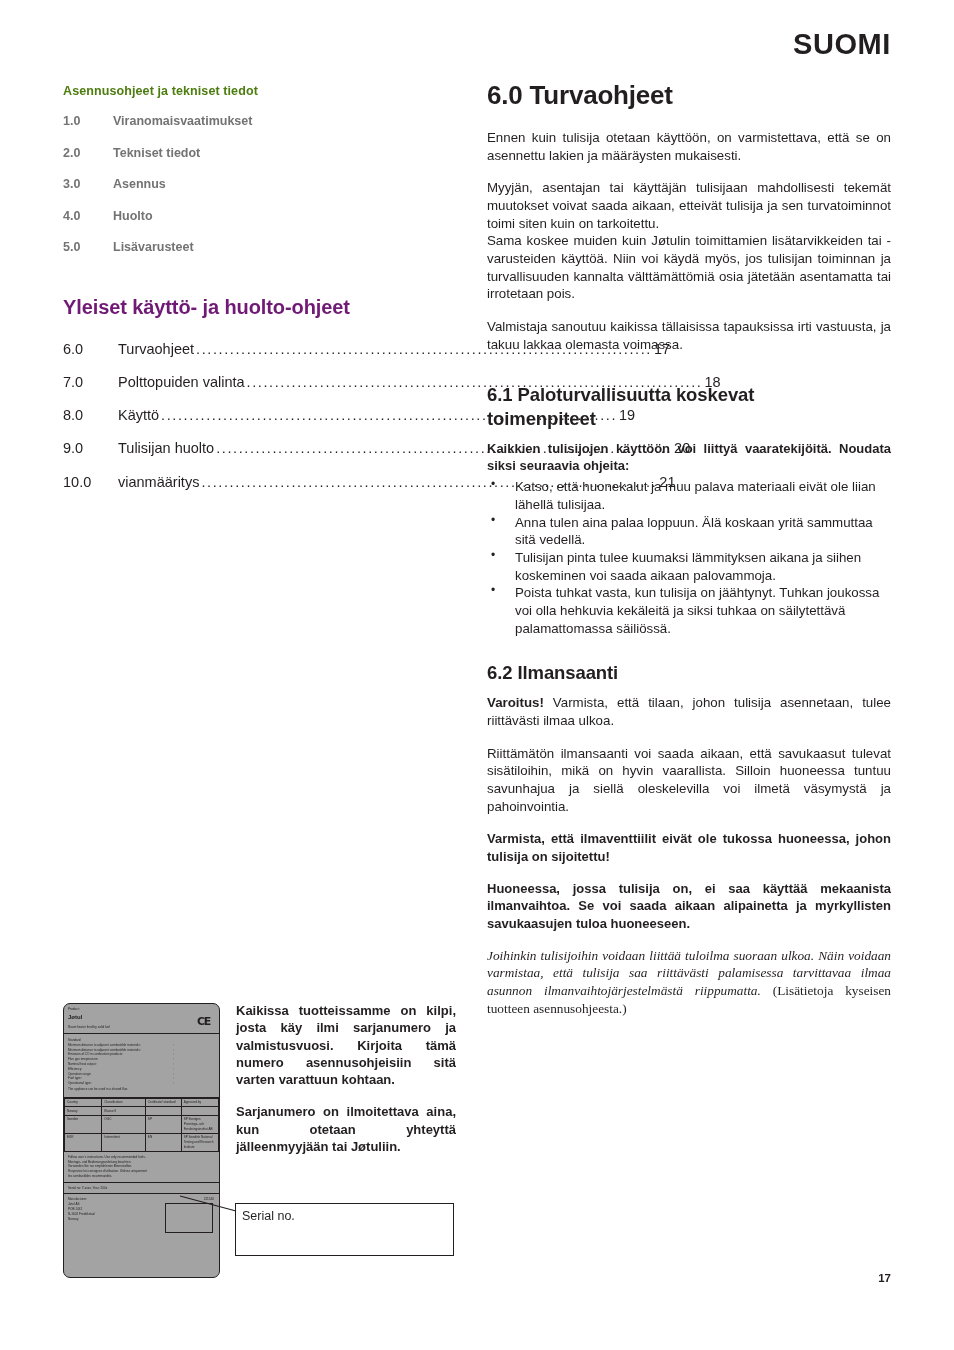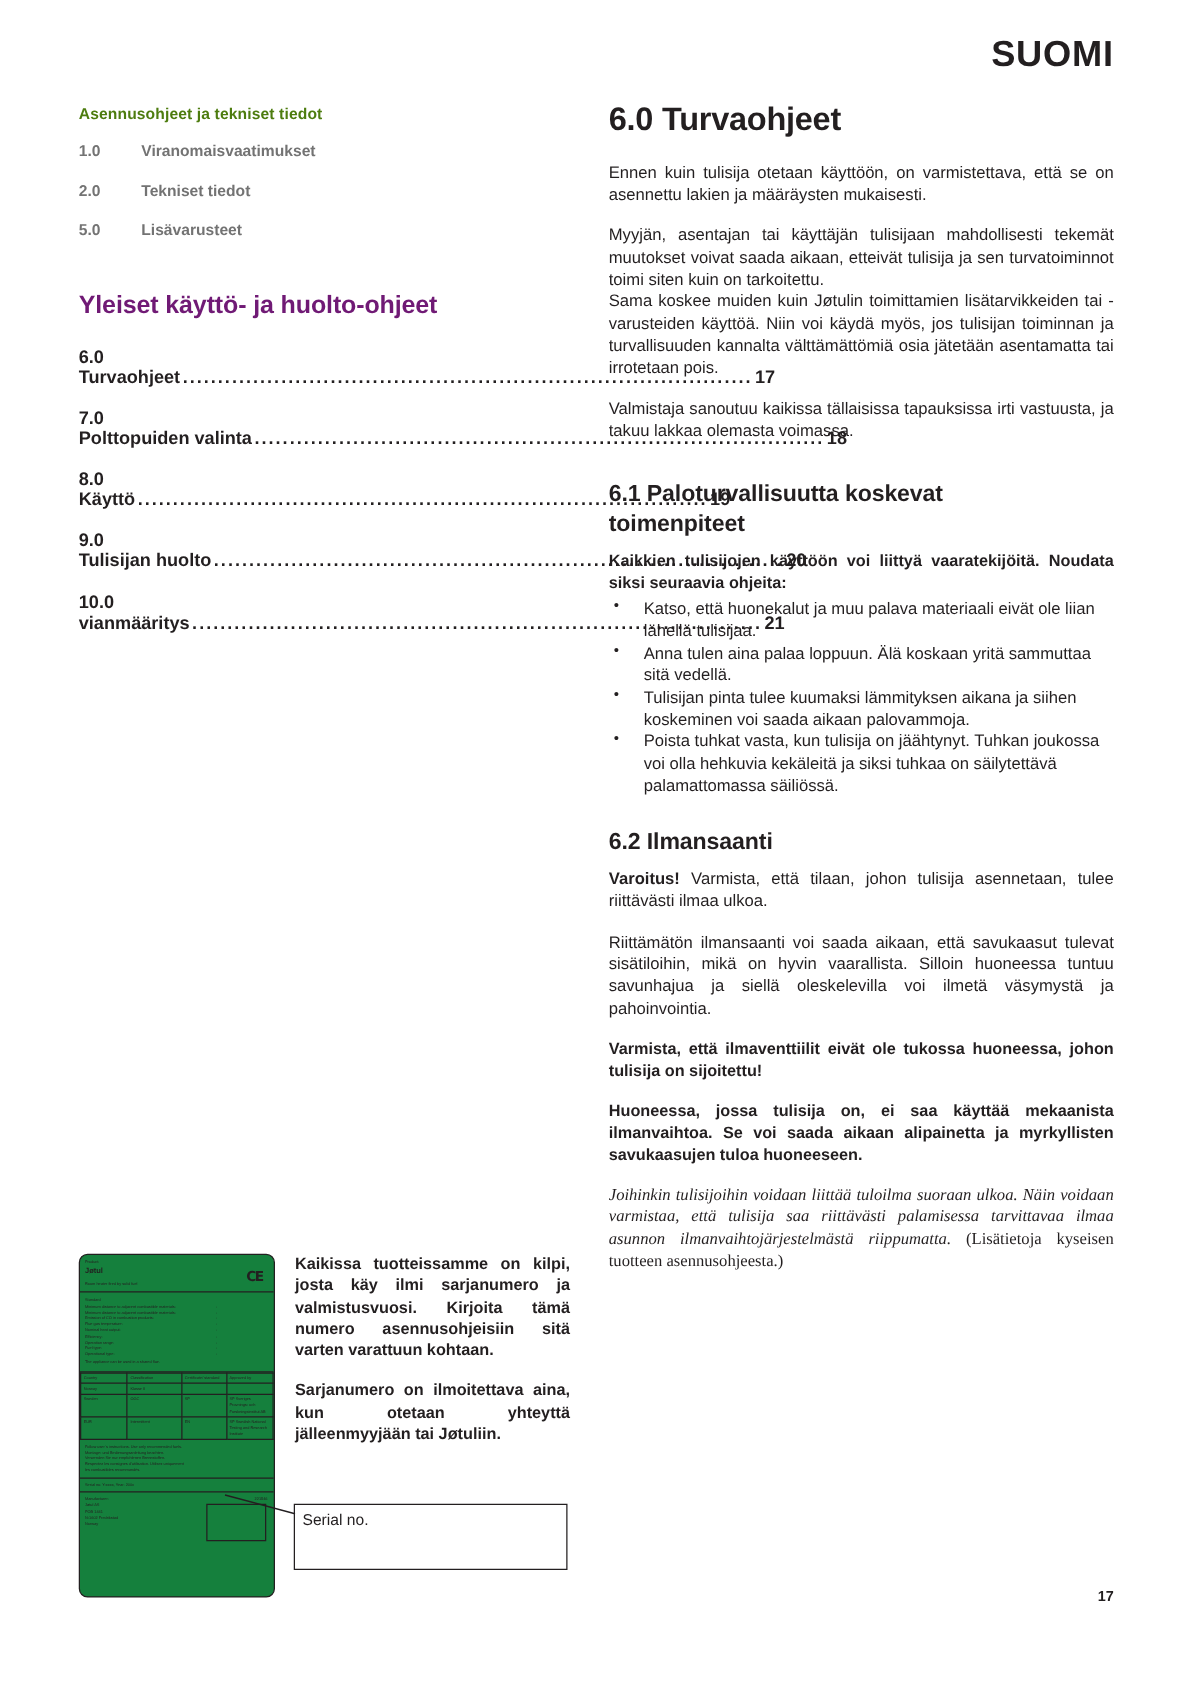--- a/index.html
+++ b/index.html
@@ -59,24 +59,23 @@
     font-size: 20px;
     font-weight: bold;
     color: #701a75;
     margin: 42px 0 22px 0;
     letter-spacing: -0.1px;
   }
   .toc-b-row {
     display: flex;
     align-items: baseline;
     font-size: 14.5px;
-    font-weight: bold;
+    font-weight: normal;
     color: #231f20;
     margin-bottom: 17px;
-    flex-direction: column;
   }
   .toc-b-num { width: 55px; flex: none; }
   .toc-b-mid { flex: 1; position: relative; }
   .toc-b-line1 { display: flex; align-items: baseline; justify-content: space-between; }
   .toc-b-text { white-space: nowrap; }
   .toc-b-dots {
     flex: 1;
     overflow: hidden;
     white-space: nowrap;
     letter-spacing: 1.6px;
@@ -152,21 +151,21 @@
   }
 
   
   .plate-area { position: absolute; left: 63px; top: 1003px; }
   .plate {
     position: relative;
     width: 157px;
     height: 275px;
     border: 1.4px solid #231f20;
     border-radius: 7px;
-    background: #15803d;
+    background: #a3a3a3;
     box-sizing: border-box;
     font-size: 3.1px;
     color: #231f20;
     line-height: 1.55;
     overflow: hidden;
   }
   .pl-sec {
     border-bottom: 0.9px solid #231f20;
     padding: 3px 4px 3px 4px;
   }
@@ -268,20 +267,28 @@
 
     <div class="toc-a-title">Asennusohjeet ja tekniset tiedot</div>
 
     <div class="toc-a-row">
       <span class="toc-a-num">1.0</span>
       <span class="toc-a-label">Viranomaisvaatimukset</span>
     </div>
     <div class="toc-a-row">
       <span class="toc-a-num">2.0</span>
       <span class="toc-a-label">Tekniset tiedot</span>
+    </div>
+    <div class="toc-a-row">
+      <span class="toc-a-num">3.0</span>
+      <span class="toc-a-label">Asennus</span>
+    </div>
+    <div class="toc-a-row">
+      <span class="toc-a-num">4.0</span>
+      <span class="toc-a-label">Huolto</span>
     </div>
     <div class="toc-a-row">
       <span class="toc-a-num">5.0</span>
       <span class="toc-a-label">Lisävarusteet</span>
     </div>
 
     <div class="toc-b-title">Yleiset käyttö- ja huolto-ohjeet</div>
 
     <div class="toc-b-row">
       <span class="toc-b-num">6.0</span>

